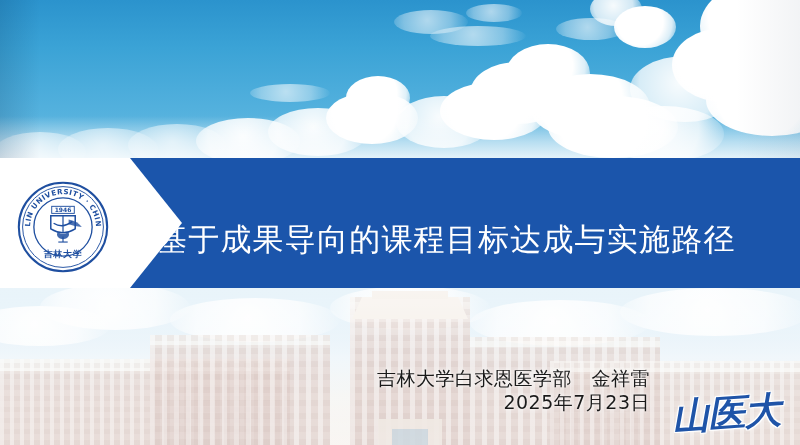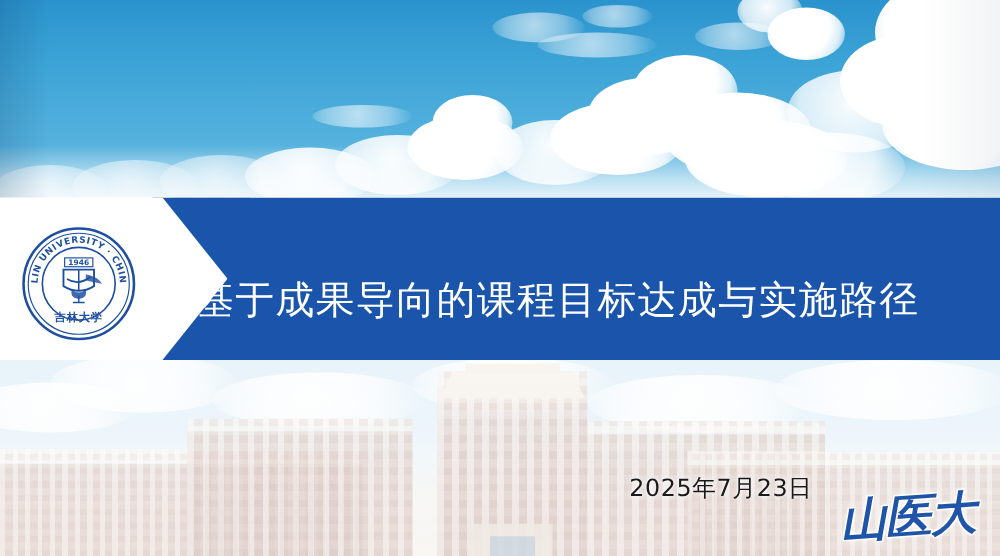--- a/index.html
+++ b/index.html
@@ -125,21 +125,21 @@
 
   
   .meta{
     position:absolute;right:150px;top:366px;
     text-align:right;color:#1a1a1a;line-height:1.28;
     font-size:19px;letter-spacing:.5px;
     font-family:"DejaVu Sans","Liberation Sans",sans-serif;
     text-shadow:0 0 3px rgba(255,255,255,.9),0 0 6px rgba(255,255,255,.8);
   }
   .meta .line1{white-space:nowrap;}
-  .meta .line2{white-space:nowrap;margin-top:13px;text-align:right;}
+  .meta .line2{white-space:nowrap;margin-top:0;text-align:right;}
 
   
   .callig{
     position:absolute;left:662px;top:388px;width:128px;height:52px;
     color:#1f54a8;font-size:37px;font-weight:700;font-style:italic;
     letter-spacing:-1px;white-space:nowrap;
     display:flex;align-items:center;justify-content:center;
     transform:rotate(-4deg);
     text-shadow:
       0 0 3px #fff, 1px 1px 0 #fff, -1px 1px 0 #fff,
@@ -254,18 +254,19 @@
         <div class="windows"></div>
     </div>
     <div class="wingR">
       <div class="cor"></div>
         <div class="windows fine"></div>
     </div>
     <div class="haze"></div>
   </div>
 
   <div class="meta">
+    <div class="line1">吉林大学白求恩医学部　金祥雷</div>
     <div class="line2">2025年7月23日</div>
   </div>
 
   <div class="callig">山医大</div>
 
 </div>
 
 </body></html>

